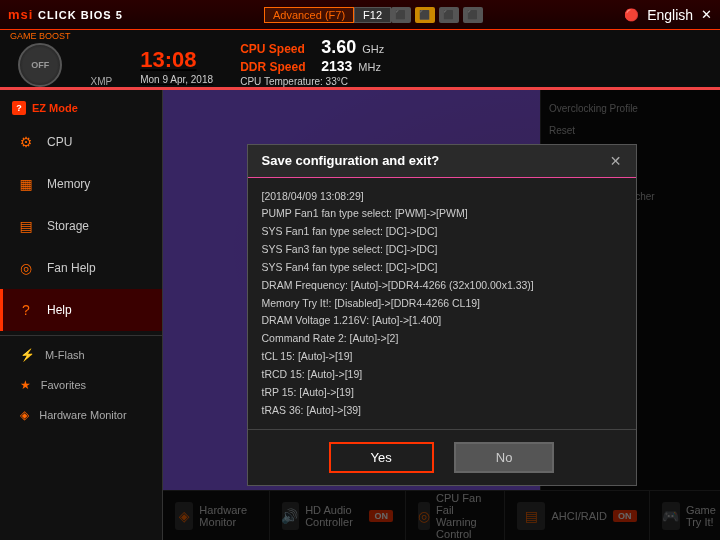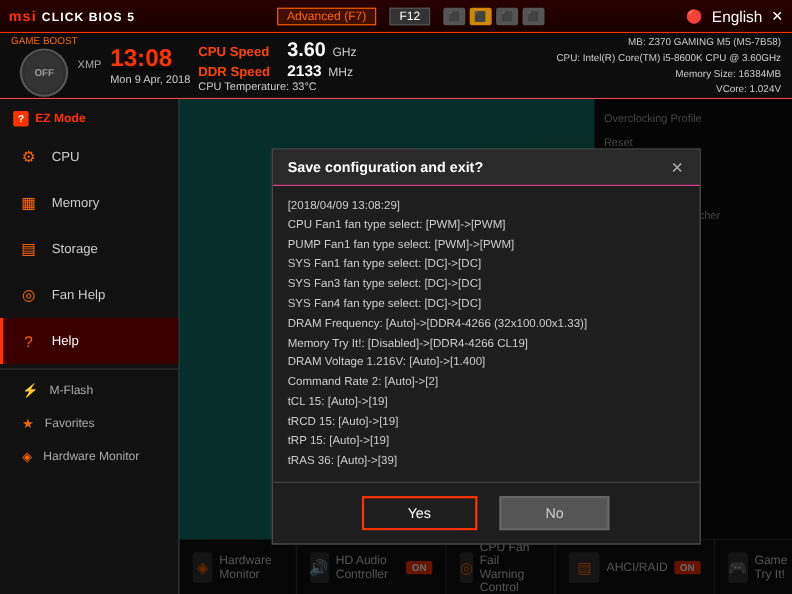--- a/index.html
+++ b/index.html
@@ -31,21 +31,20 @@
     .msi-logo {
       color: #fff;
       font-weight: bold;
       font-size: 13px;
       letter-spacing: 1px;
     }
     .msi-logo span { color: #ff3300; }
     .top-center {
       display: flex;
       align-items: center;
-      gap: 12px;
     }
     .mode-btn {
       color: #ff6600;
       font-size: 11px;
       background: rgba(255,100,0,0.15);
       border: 1px solid #ff6600;
       padding: 1px 8px;
       cursor: pointer;
     }
     .f12-btn {
@@ -69,23 +68,24 @@
       font-size: 13px;
       cursor: pointer;
     }
 
     
     .second-bar {
       width: 100%;
       height: 60px;
       background: #0d0d0d;
       display: flex;
-      align-items: center;
+      align-items: flex-end;
       padding: 0 10px;
-      border-bottom: 1px solid #ef4444;
+      border-bottom: 3px solid #ef4444;
+      gap: 20px;
     }
     .time-block {
       color: #ff3300;
       font-size: 22px;
       font-weight: bold;
       min-width: 80px;
     }
     .date-block {
       color: #ccc;
       font-size: 10px;
@@ -223,21 +223,21 @@
       gap: 10px;
       padding: 8px 12px 8px 20px;
       color: #aaa;
       font-size: 11px;
       cursor: pointer;
     }
 
     
     .content-area {
       flex: 1;
-      background: #0f766e;
+      background: #8b5cf6;
       position: relative;
       overflow: hidden;
       text-decoration: underline;
     }
 
     
     .bottom-bar {
       position: absolute;
       bottom: 0;
       left: 0;
@@ -411,26 +411,20 @@
     <div class="speed-row">
       <span class="speed-label">DDR Speed</span>
       <span class="speed-value" style="font-size:14px;">2133</span>
       <span class="speed-unit">MHz</span>
     </div>
     <div class="temp-row">
       <span>CPU Temperature:</span>
       <span>33°C</span>
     </div>
   </div>
-  <div class="sys-info">
-    <div>MB: Z370 GAMING M5 (MS-7B58)</div>
-    <div>CPU: Intel(R) Core(TM) i5-8600K CPU @ 3.60GHz</div>
-    <div>Memory Size: 16384MB</div>
-    <div>VCore: 1.024V</div>
-  </div>
 </div>
 
 <div class="main-area">
 
   <div class="sidebar">
     <div class="ez-mode-label">
       <div class="ez-help">?</div>
       <span>EZ Mode</span>
     </div>
 
@@ -524,21 +518,20 @@
     </div>
 
     <div class="modal-overlay">
       <div class="modal">
         <div class="modal-header">
           <span class="modal-title">Save configuration and exit?</span>
           <span class="modal-close">✕</span>
         </div>
         <div class="modal-body" id="modal-log">
         <div class="log-line">[2018/04/09 13:08:29]</div>
-            <div class="log-line">CPU Fan1 fan type select: [PWM]-&gt;[PWM]</div>
             <div class="log-line">PUMP Fan1 fan type select: [PWM]-&gt;[PWM]</div>
             <div class="log-line">SYS Fan1 fan type select: [DC]-&gt;[DC]</div>
             <div class="log-line">SYS Fan3 fan type select: [DC]-&gt;[DC]</div>
             <div class="log-line">SYS Fan4 fan type select: [DC]-&gt;[DC]</div>
             <div class="log-line">DRAM Frequency: [Auto]-&gt;[DDR4-4266 (32x100.00x1.33)]</div>
             <div class="log-line">Memory Try It!: [Disabled]-&gt;[DDR4-4266 CL19]</div>
             <div class="log-line">DRAM Voltage       1.216V: [Auto]-&gt;[1.400]</div>
             <div class="log-line">Command Rate       2: [Auto]-&gt;[2]</div>
             <div class="log-line">tCL                15: [Auto]-&gt;[19]</div>
             <div class="log-line">tRCD               15: [Auto]-&gt;[19]</div>

